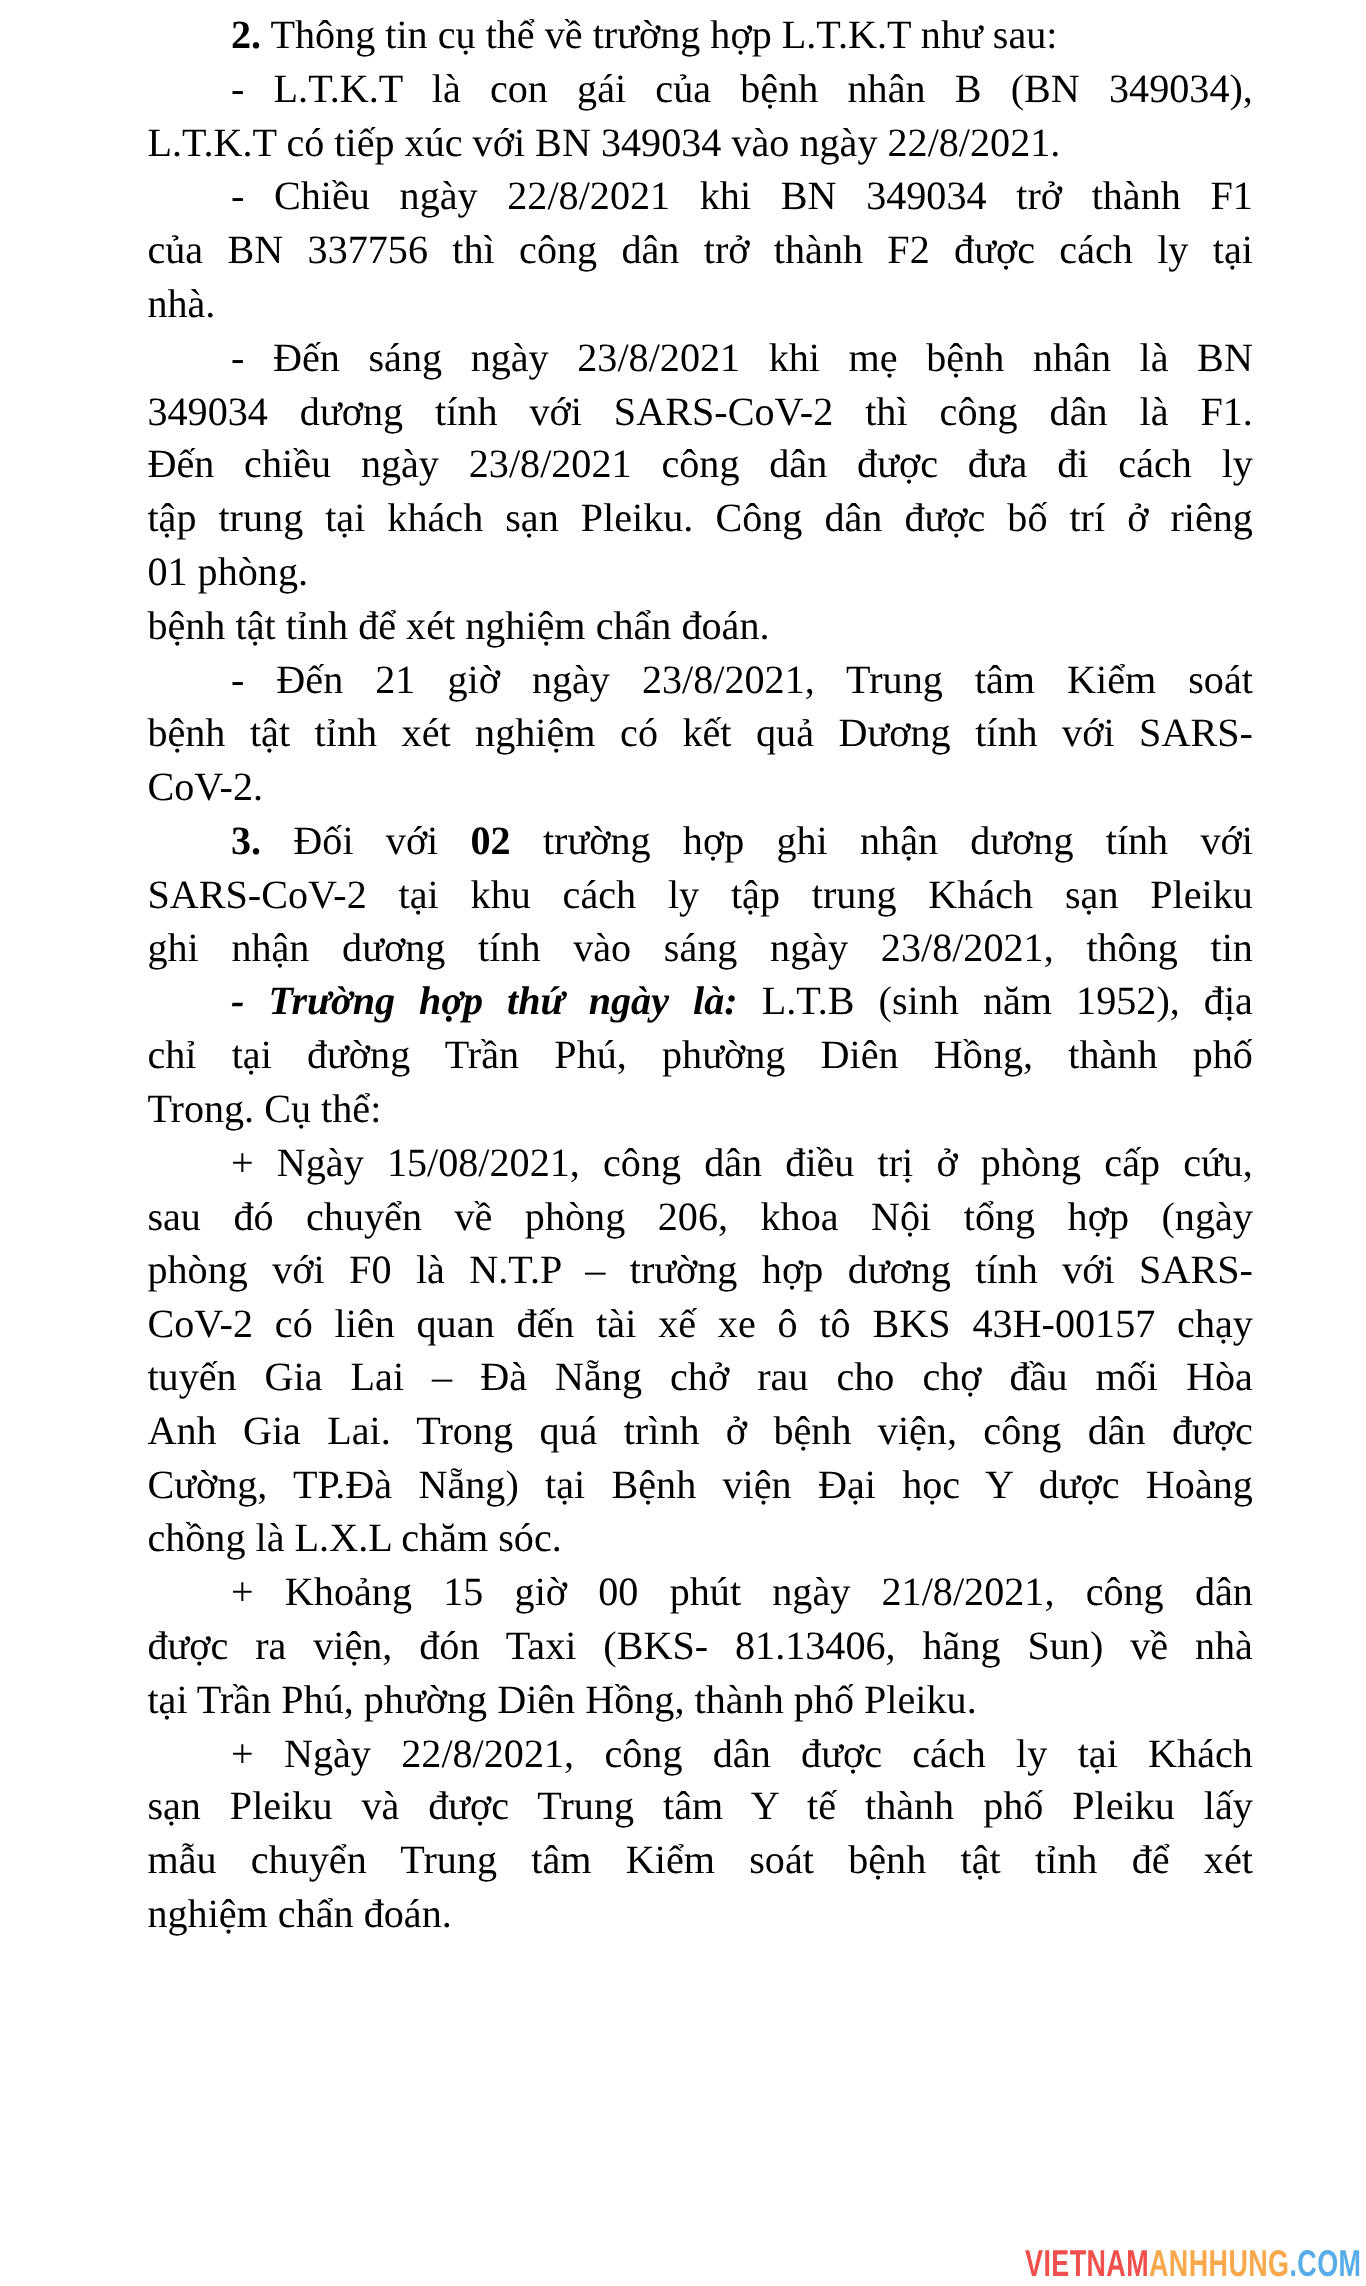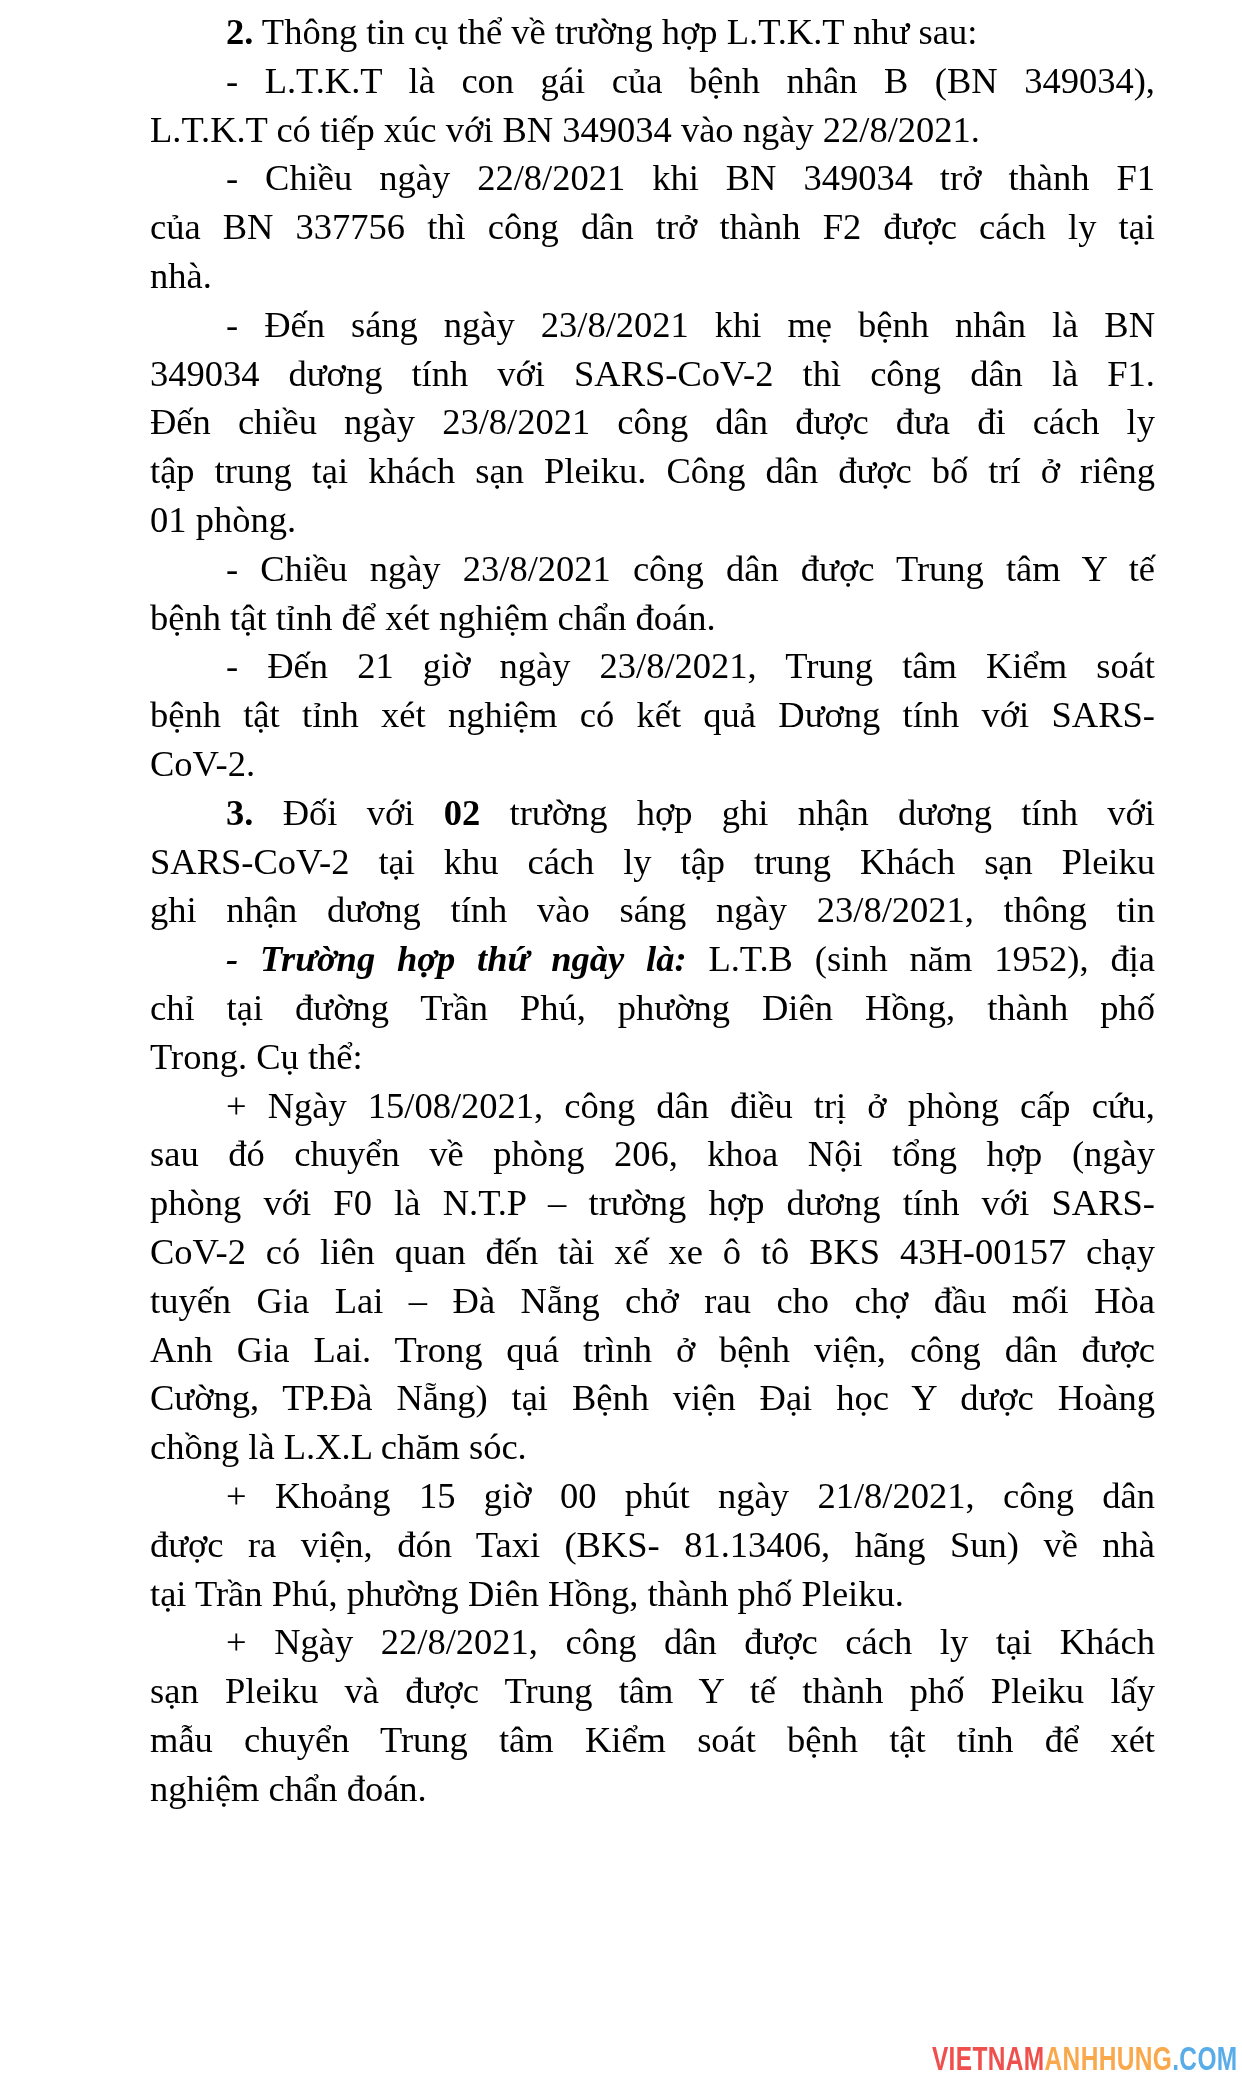--- a/index.html
+++ b/index.html
@@ -5,21 +5,21 @@
   html, body { margin: 0; padding: 0; background: #ffffff; }
   .page {
     position: relative;
     width: 1242px;
     height: 2078px;
     background: #ffffff;
     overflow: hidden;
   }
   #doc {
     position: absolute;
-    left: 150px;
+    left: 134px;
     top: 8px;
     width: 1005px;
     color: #000000;
     font-family: "Liberation Serif", "DejaVu Serif", serif;
     font-size: 36.5px;
     line-height: 48.8px;
   }
   .para { margin: 0; padding: 0; }
   .line {
     text-align: justify;
@@ -64,21 +64,20 @@
         <div class="line last"><span class="">nhà.</span></div>
       </div>
       <div class="para">
         <div class="line indent"><span class="">- Đến sáng ngày 23/8/2021 khi mẹ bệnh nhân là BN</span></div>
         <div class="line"><span class="">349034 dương tính với SARS-CoV-2 thì công dân là F1.</span></div>
         <div class="line"><span class="">Đến chiều ngày 23/8/2021 công dân được đưa đi cách ly</span></div>
         <div class="line"><span class="">tập trung tại khách sạn Pleiku. Công dân được bố trí ở riêng</span></div>
         <div class="line last"><span class="">01 phòng.</span></div>
       </div>
       <div class="para">
-        <div class="line indent"><span class="">- Chiều ngày 23/8/2021 công dân được Trung tâm Y tế</span></div>
         <div class="line last"><span class="">bệnh tật tỉnh để xét nghiệm chẩn đoán.</span></div>
       </div>
       <div class="para">
         <div class="line indent"><span class="">- Đến 21 giờ ngày 23/8/2021, Trung tâm Kiểm soát</span></div>
         <div class="line"><span class="">bệnh tật tỉnh xét nghiệm có kết quả Dương tính với SARS-</span></div>
         <div class="line last"><span class="">CoV-2.</span></div>
       </div>
       <div class="para">
         <div class="line indent"><span class="b ">3.</span><span class=""> Đối với </span><span class="b ">02</span><span class=""> trường hợp ghi nhận dương tính với</span></div>
         <div class="line"><span class="">SARS-CoV-2 tại khu cách ly tập trung Khách sạn Pleiku</span></div>

